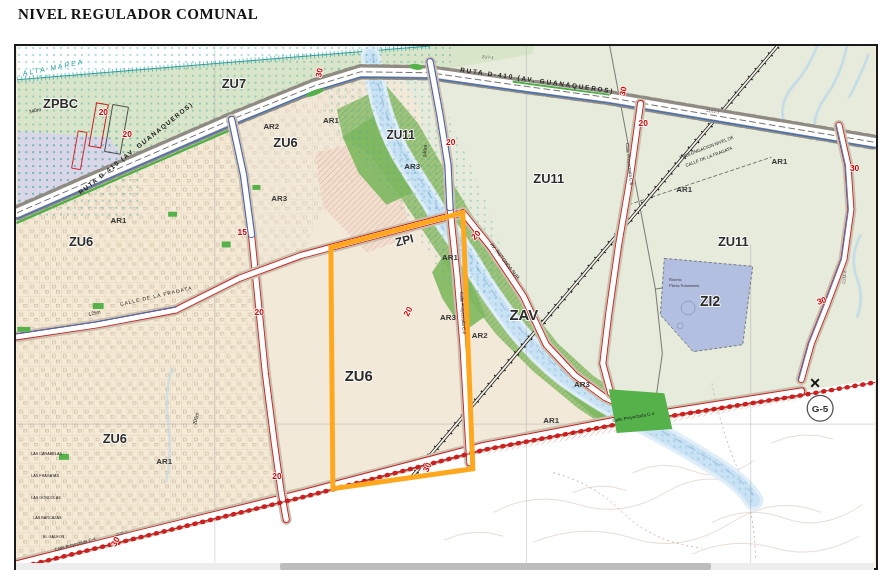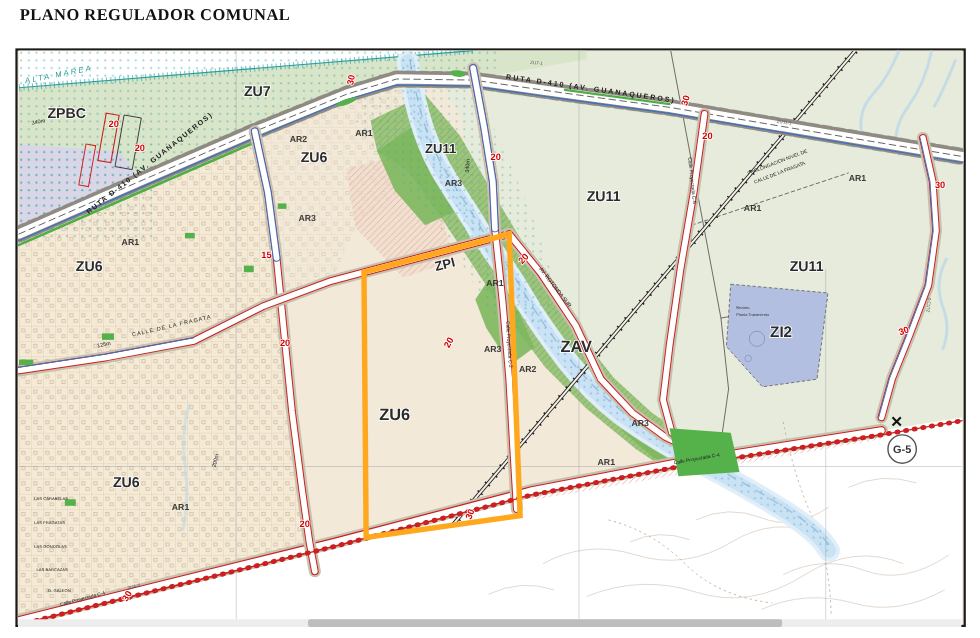--- a/index.html
+++ b/index.html
@@ -7,21 +7,21 @@
   #title{position:absolute;left:18px;top:6px;font-family:"Liberation Serif",serif;font-weight:bold;font-size:15px;color:#111;letter-spacing:.4px;}
   #map-frame{position:absolute;left:14px;top:44px;width:860px;height:522px;border:2px solid #1a1a1a;background:#f2e9d8;}
   #map-frame svg{display:block;}
   #hscrollbar{position:absolute;left:16px;top:563px;width:858px;height:7px;background:#ededed;}
   #hscroll-thumb{position:absolute;left:264px;top:0;width:431px;height:7px;background:#bdbdbd;border-radius:2px;}
   svg text{font-family:"Liberation Sans",sans-serif;}
 </style>
 </head>
 <body>
 
-<div id="title">PLANO REGULADOR COMUNAL</div>
+<div id="title">NIVEL REGULADOR COMUNAL</div>
 
 <div id="map-frame">
 <svg width="860" height="522" viewBox="0 0 864 526">
   <defs>
     <pattern id="dotsTeal" width="7" height="7" patternUnits="userSpaceOnUse">
       <circle cx="2" cy="2" r="0.9" fill="#3aa8a8" opacity="0.6"></circle>
     </pattern>
     <pattern id="dotsBlue" width="6" height="6" patternUnits="userSpaceOnUse">
       <circle cx="2" cy="2" r="0.8" fill="#6fa8d8" opacity="0.85"></circle>
     </pattern>

